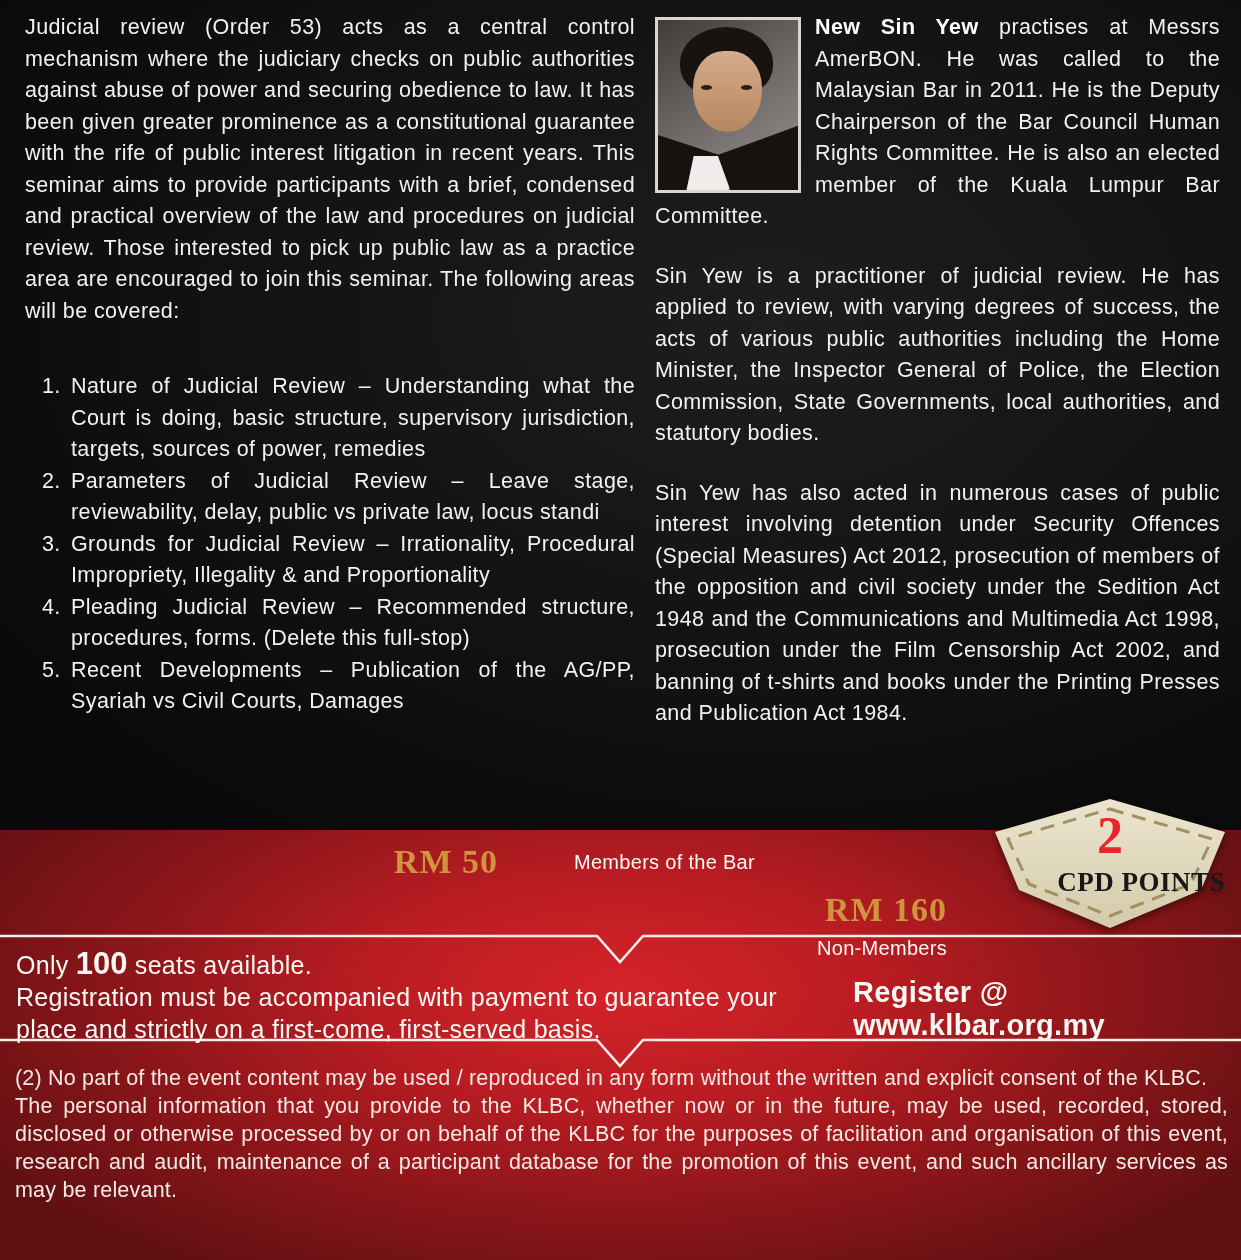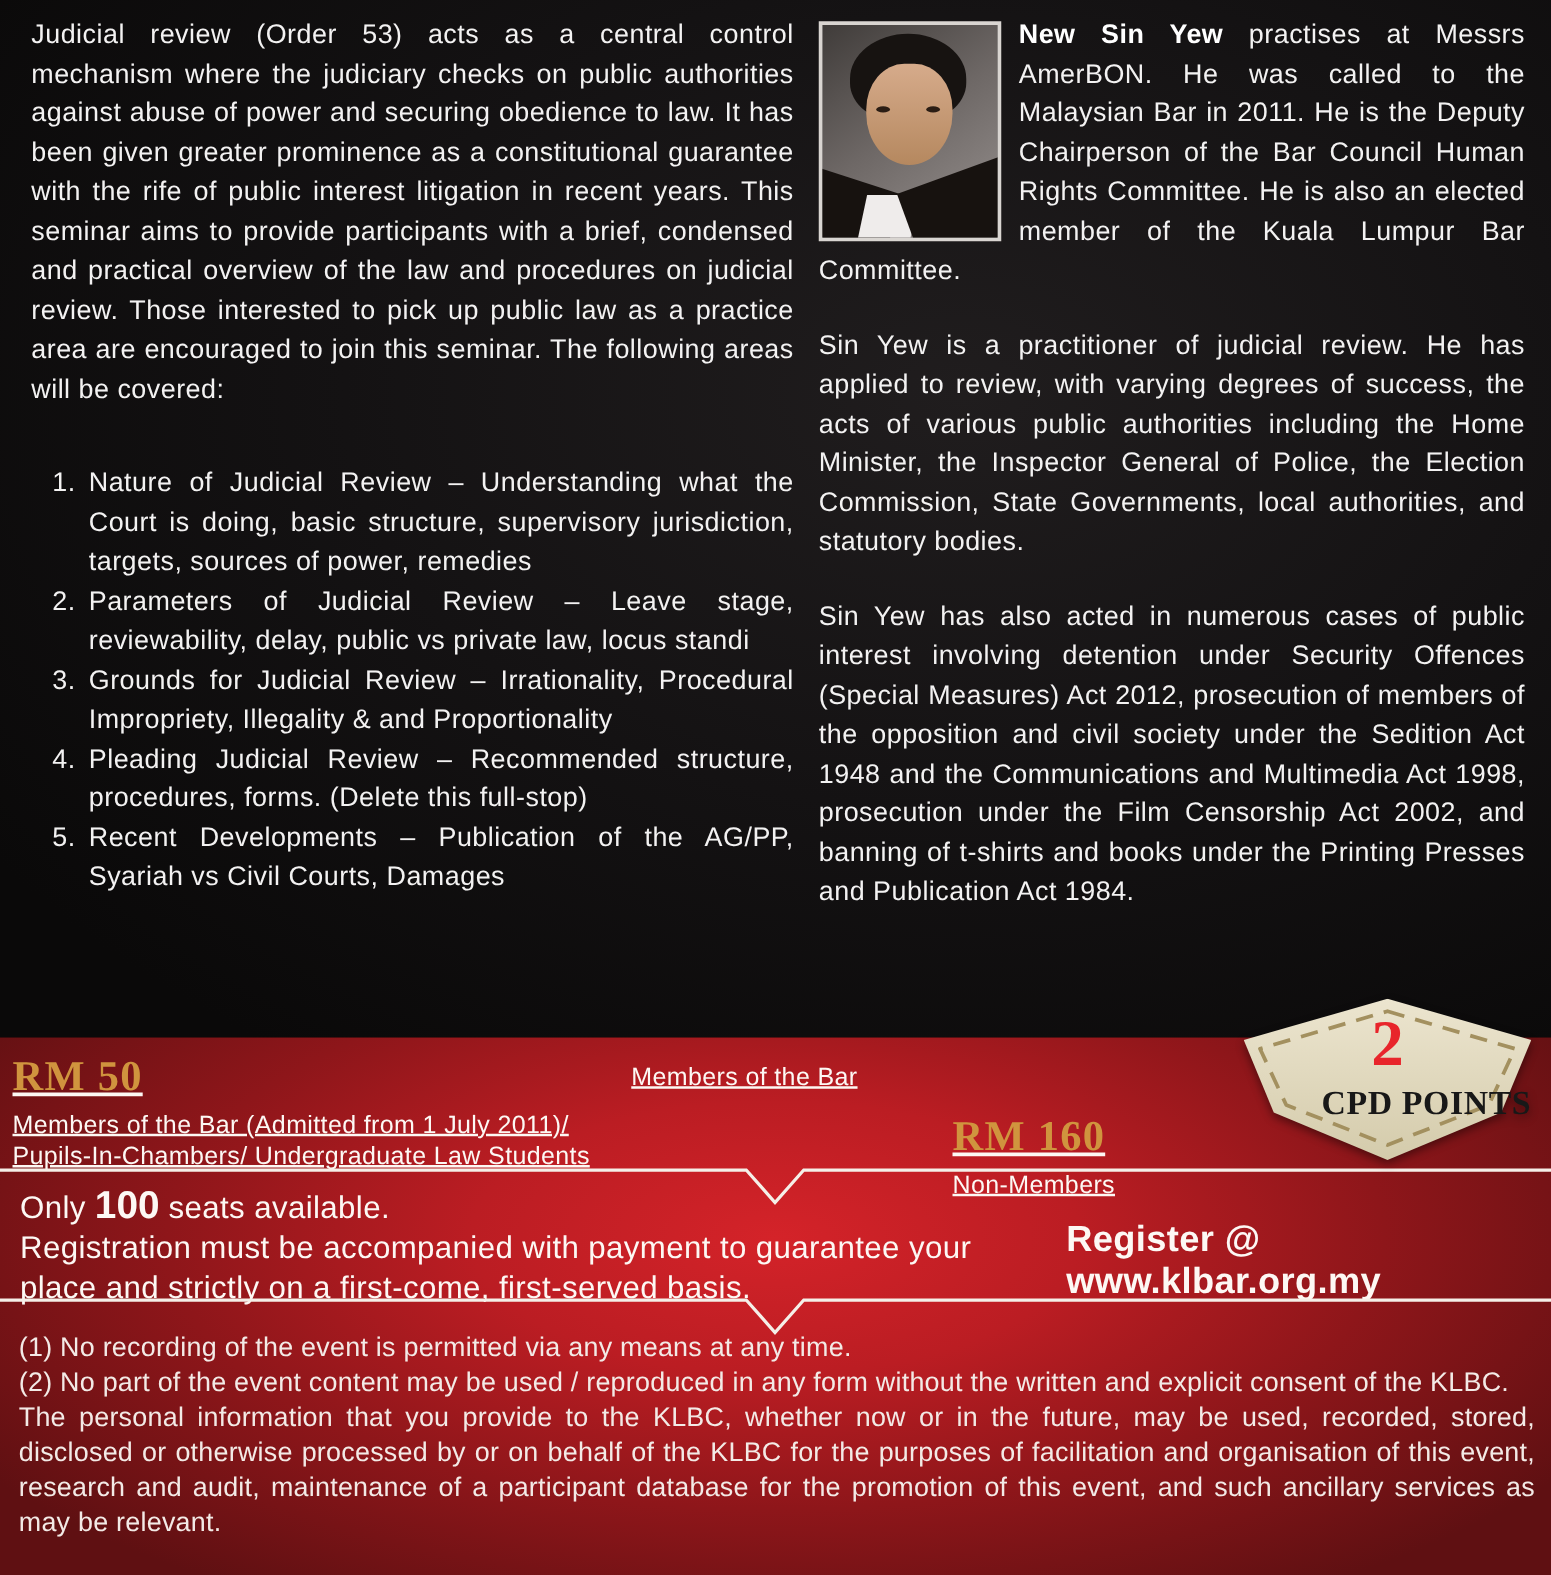--- a/index.html
+++ b/index.html
@@ -40,21 +40,21 @@
   .speaker-photo .suit-l { position:absolute; bottom:-14%; left:-18%; width:58%; height:42%; background:#17120f; transform:rotate(18deg); }
   .speaker-photo .suit-r { position:absolute; bottom:-14%; right:-20%; width:70%; height:46%; background:#17120f; transform:rotate(-20deg); }
   .bio-p { margin-bottom:28px; }
   .bio-name { font-weight:bold; color:#ffffff; }
   
   .bottom-section {
     position:absolute; left:0; top:830px; width:1241px; height:430px;
     background: radial-gradient(ellipse 760px 340px at 620px 160px, #d42329 0%, #bb1d23 32%, #8e161a 64%, #5f1012 100%);
     color:#fdf8f4;
   }
-  .price-tier { position:absolute; text-align:left;text-decoration:underline; }
+  .price-tier { position:absolute; text-align:right; }
   .tier-amount {
     font-family:"Liberation Serif", serif; font-weight:bold;
     font-size:34px; letter-spacing:1px; color:#d0943e;
   }
   .tier-audience { font-size:20px; line-height:25px; margin-top:7px; letter-spacing:0.3px; font-weight:300; }
   .tier-1 { left:10px;  top:13px; width:488px; }
   .tier-2 { left:505px; top:13px; width:250px; }
   .tier-3 { left:762px; top:13px; width:185px;margin-top:48px; }
   .separator { position:absolute; left:0; width:1241px; height:34px; }
   .sep-1 { top:103px; }
@@ -115,21 +115,20 @@
       <p class="bio-p">Sin Yew is a practitioner of judicial review. He has applied to review, with varying degrees of success, the acts of various public authorities including the Home Minister, the Inspector General of Police, the Election Commission, State Governments, local authorities, and statutory bodies.</p>
       <p class="bio-p">Sin Yew has also acted in numerous cases of public interest involving detention under Security Offences (Special Measures) Act 2012, prosecution of members of the opposition and civil society under the Sedition Act 1948 and the Communications and Multimedia Act 1998, prosecution under the Film Censorship Act 2002, and banning of t-shirts and books under the Printing Presses and Publication Act 1984.</p>
     </div>
 
   </div>
 
   <div class="bottom-section">
 
     <div class="price-tier tier-1">
       <div class="tier-amount">RM 50</div>
-      <div class="tier-audience">Members of the Bar (Admitted from 1 July 2011)/ Pupils-In-Chambers/ Undergraduate Law Students</div>
     </div>
     <div class="price-tier tier-2">
       <div class="tier-audience">Members of the Bar</div>
     </div>
     <div class="price-tier tier-3">
       <div class="tier-amount">RM 160</div>
       <div class="tier-audience">Non-Members</div>
     </div>
 
     <svg class="separator sep-1" viewBox="0 0 1241 34">
@@ -141,21 +140,20 @@
       <div>Registration must  be accompanied with payment to guarantee your place and strictly on a first-come, first-served basis.</div>
     </div>
 
     <div class="register-line">Register @ www.klbar.org.my</div>
 
     <svg class="separator sep-2" viewBox="0 0 1241 34">
       <polyline points="0,3 597,3 620,29 643,3 1241,3" fill="none" stroke="#f5efe8" stroke-width="2.6"></polyline>
     </svg>
 
     <div class="terms-block">
-      <p>(1) No recording of the event is permitted via any means at any time.</p>
       <p>(2) No part of the event content may be used / reproduced in any form without the written and explicit consent of the KLBC.</p>
       <p>The personal information that you provide to the KLBC, whether now or in the future, may be used, recorded, stored, disclosed or otherwise processed by or on behalf of the KLBC for the purposes of facilitation and organisation of this event, research and audit, maintenance of a participant database for the promotion of this event, and such ancillary services as may be relevant.</p>
     </div>
 
   </div>
 
   <div class="cpd-badge">
     <svg width="230" height="129" viewBox="0 0 230 129">
       <defs>
         <linearGradient id="bgrad" x1="0" y1="0" x2="0" y2="1">

